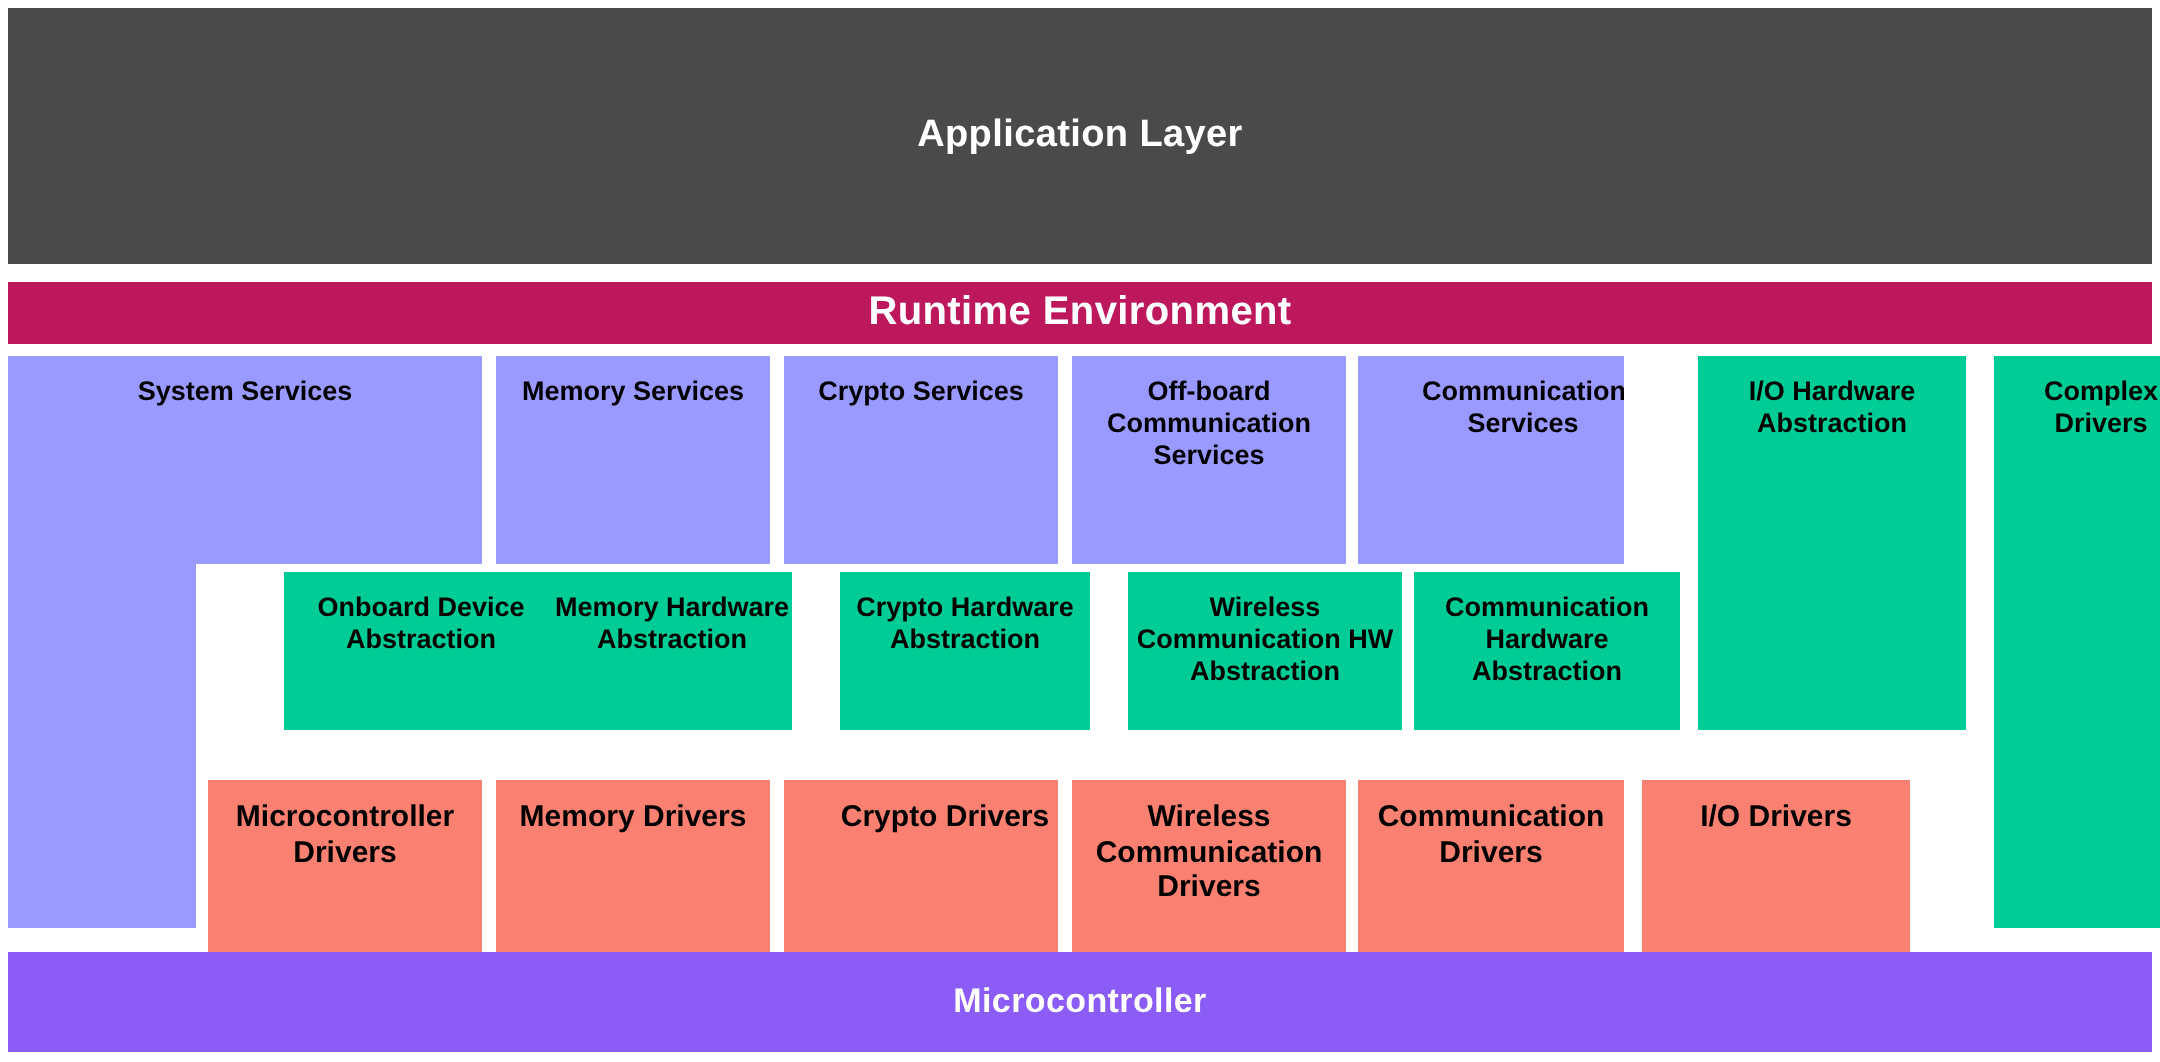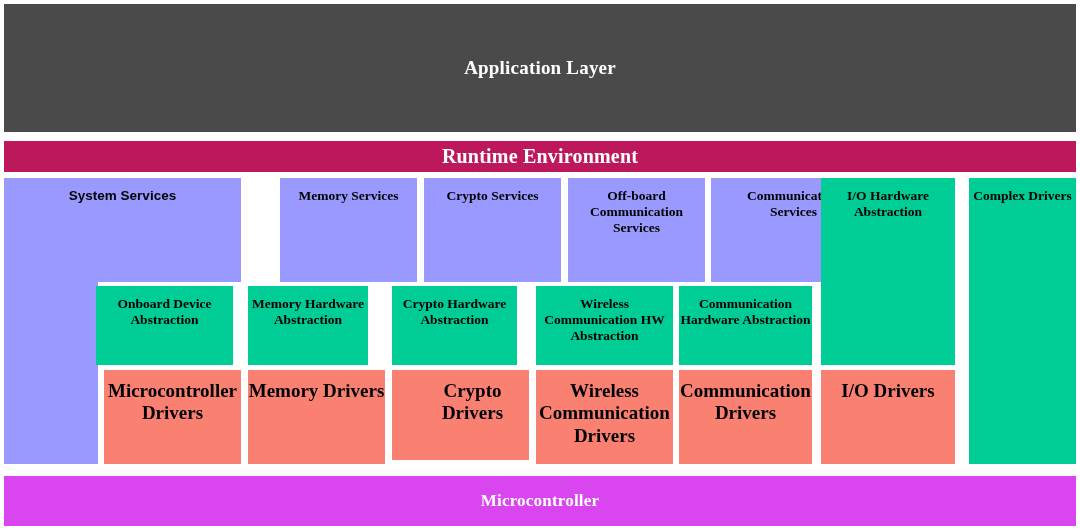--- a/index.html
+++ b/index.html
@@ -21,21 +21,20 @@
 
   .block {
     position: absolute;
     display: flex;
     align-items: flex-start;
     justify-content: flex-start;
     text-align: center;
     font-weight: bold;
     line-height: 1.18;
     overflow: hidden;
-    font-family: Liberation Serif, serif;
   }
 
   
   .app-layer {
     left: 4px;
     top: 4px;
     width: 1072px;
     height: 128px;
     background: #4a4a4a;
     color: #ffffff;
@@ -56,46 +55,47 @@
     align-items: center;
     letter-spacing: 0.2px;
   }
 
   
   .mcu {
     left: 4px;
     top: 476px;
     width: 1072px;
     height: 50px;
-    background: #d946ef;
+    background: #8b5cf6;
     color: #ffffff;
     font-size: 17px;
     align-items: center;
     letter-spacing: 0.2px;
   }
 
   
   .svc {
     background: #9999ff;
     color: #000000;
     font-size: 13.5px;
     padding-top: 10px;
-    margin-left: 32px;
   }
   .hwabs {
     background: #00cc96;
     color: #000000;
     font-size: 13.5px;
     padding-top: 10px;
+    margin-left: 28px;
   }
   .drv {
     background: #fa8072;
     color: #000000;
-    font-size: 19px;
+    font-size: 15px;
     padding-top: 10px;
+    margin-top: 20px;
   }
 
   
   .sysserv-wrap {
     position: absolute;
     left: 4px;
     top: 178px;
     width: 205px;
     height: 286px;
   }
@@ -162,21 +162,21 @@
   </div>
 
   <div class="block hwabs" style="left:821px; top:178px; width:134px; height:187px;">
     <span class="label">I/O Hardware Abstraction</span>
   </div>
 
   <div class="block hwabs" style="left:969px; top:178px; width:107px; height:286px;">
     <span class="label">Complex Drivers</span>
   </div>
 
-  <div class="block hwabs" style="left:96px; top:286px; width:137px; height:79px;">
+  <div class="block hwabs" style="left:114px; top:286px; width:137px; height:79px;">
     <span class="label">Onboard Device Abstraction</span>
   </div>
 
   <div class="block hwabs" style="left:248px; top:286px; width:120px; height:79px;">
     <span class="label">Memory Hardware Abstraction</span>
   </div>
 
   <div class="block hwabs" style="left:392px; top:286px; width:125px; height:79px;">
     <span class="label">Crypto Hardware Abstraction</span>
   </div>

